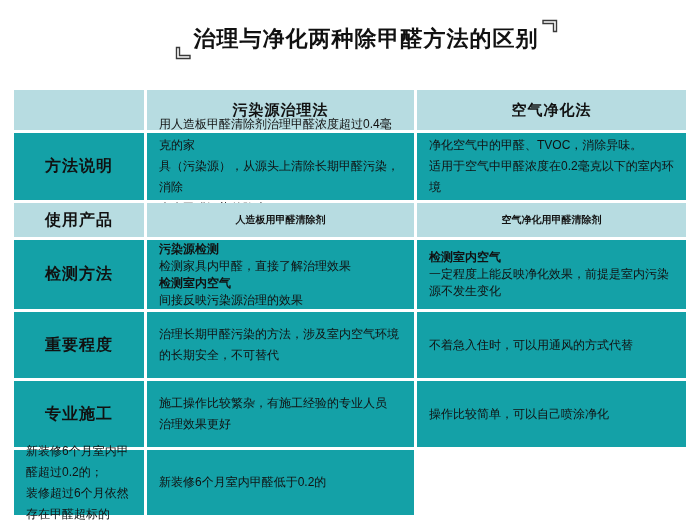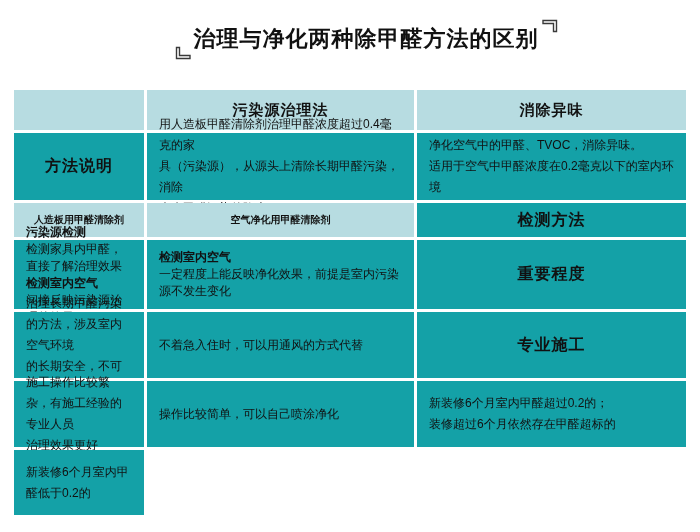--- a/index.html
+++ b/index.html
@@ -81,33 +81,34 @@
     <svg width="16" height="14" viewBox="0 0 16 14">
         <path d="M14.5 12.5 L11.5 12.5 L11.5 4.5 L1 4.5 L1 1.5 L14.5 1.5 Z" fill="#ffffff" stroke="#3a3a3a" stroke-width="1.4"></path>
       </svg>
   </span>
 </div>
 
 <div class="table">
 
   <div class="cell lite"></div>
   <div class="cell lite head">污染源治理法</div>
-  <div class="cell lite head">消除异味</div>
+  <div class="cell lite head">空气净化法</div>
 
   <div class="cell teal rowlabel">方法说明</div>
   <div class="cell teal body wide">
     <span class="txt">用人造板甲醛清除剂治理甲醛浓度超过0.4毫克的家
 具（污染源），从源头上清除长期甲醛污染，消除
 未来甲醛污染的隐患</span>
   </div>
   <div class="cell teal body wide">
     <span class="txt">净化空气中的甲醛、TVOC，消除异味。
 适用于空气中甲醛浓度在0.2毫克以下的室内环境</span>
   </div>
 
+  <div class="cell lite rowlabel">使用产品</div>
   <div class="cell lite ctr">人造板用甲醛清除剂</div>
   <div class="cell lite ctr">空气净化用甲醛清除剂</div>
 
   <div class="cell teal rowlabel">检测方法</div>
   <div class="cell teal body">
     <span class="txt b">污染源检测</span>
     <span class="txt">检测家具内甲醛，直接了解治理效果</span>
     <span class="txt b">检测室内空气</span>
     <span class="txt">间接反映污染源治理的效果</span>
   </div>

